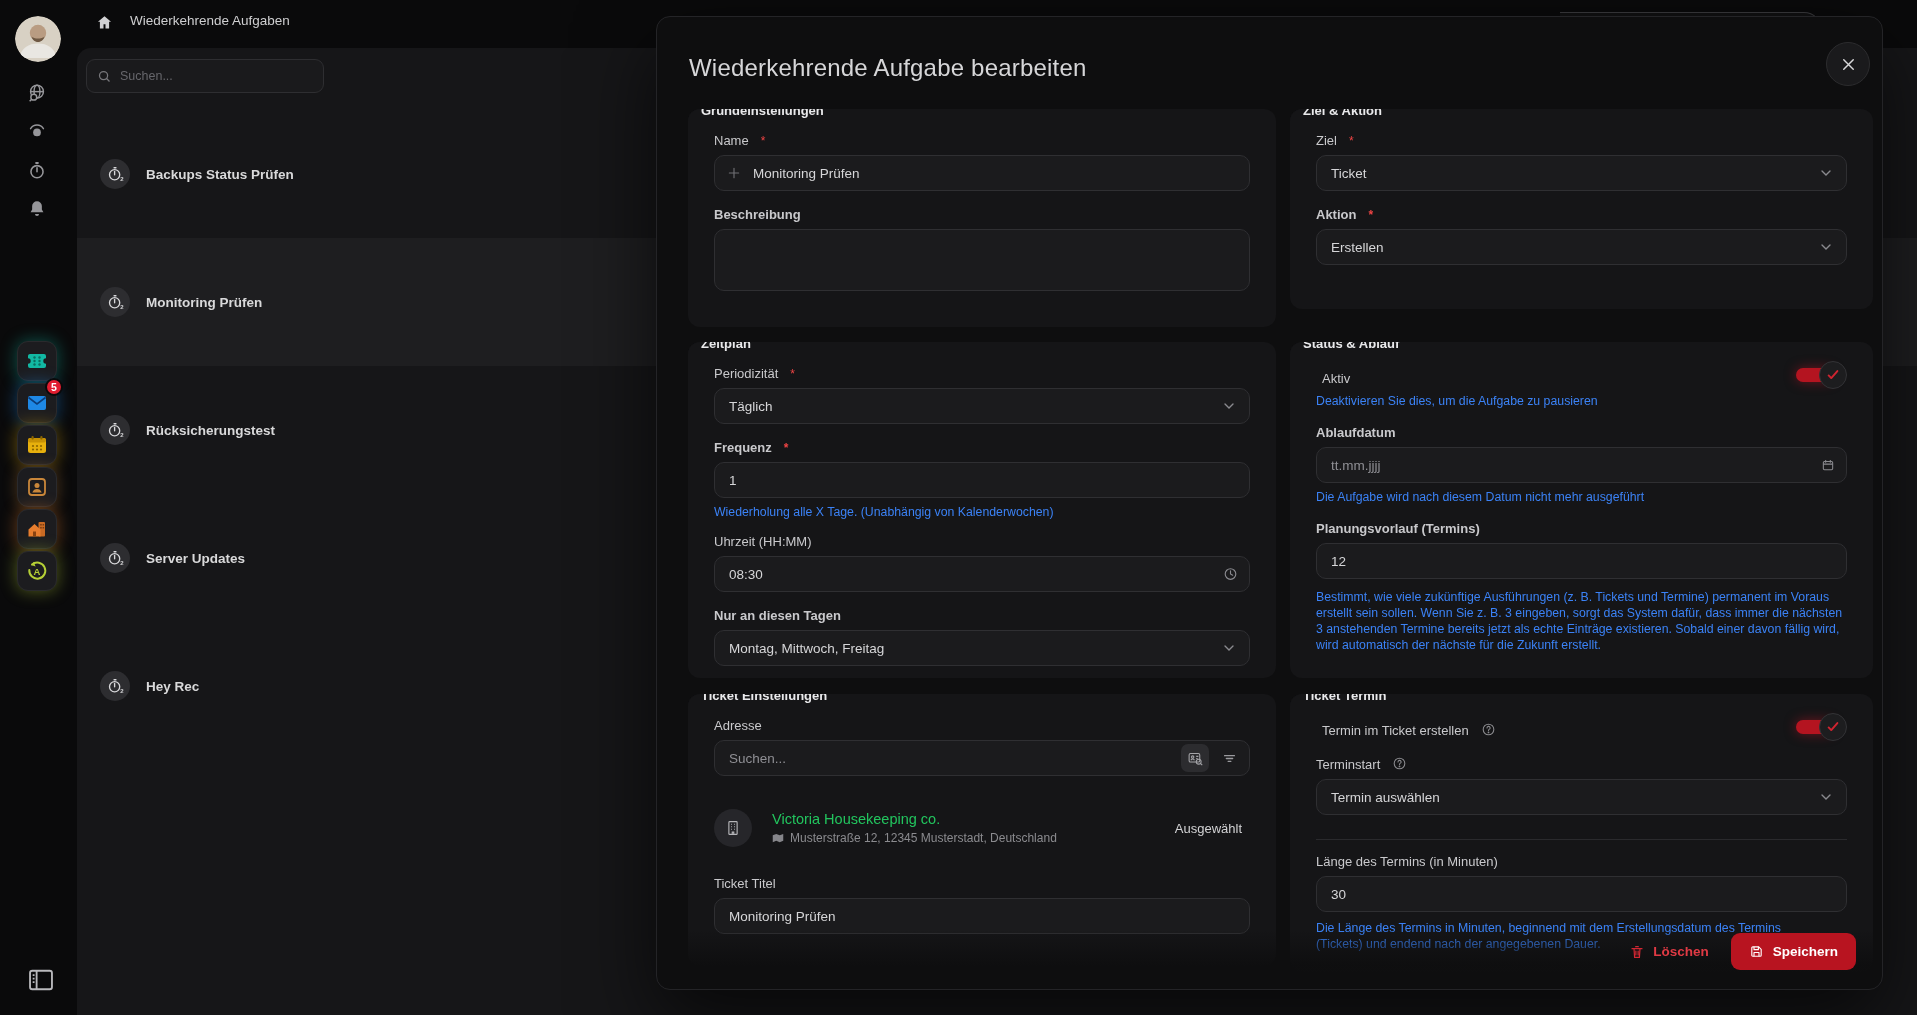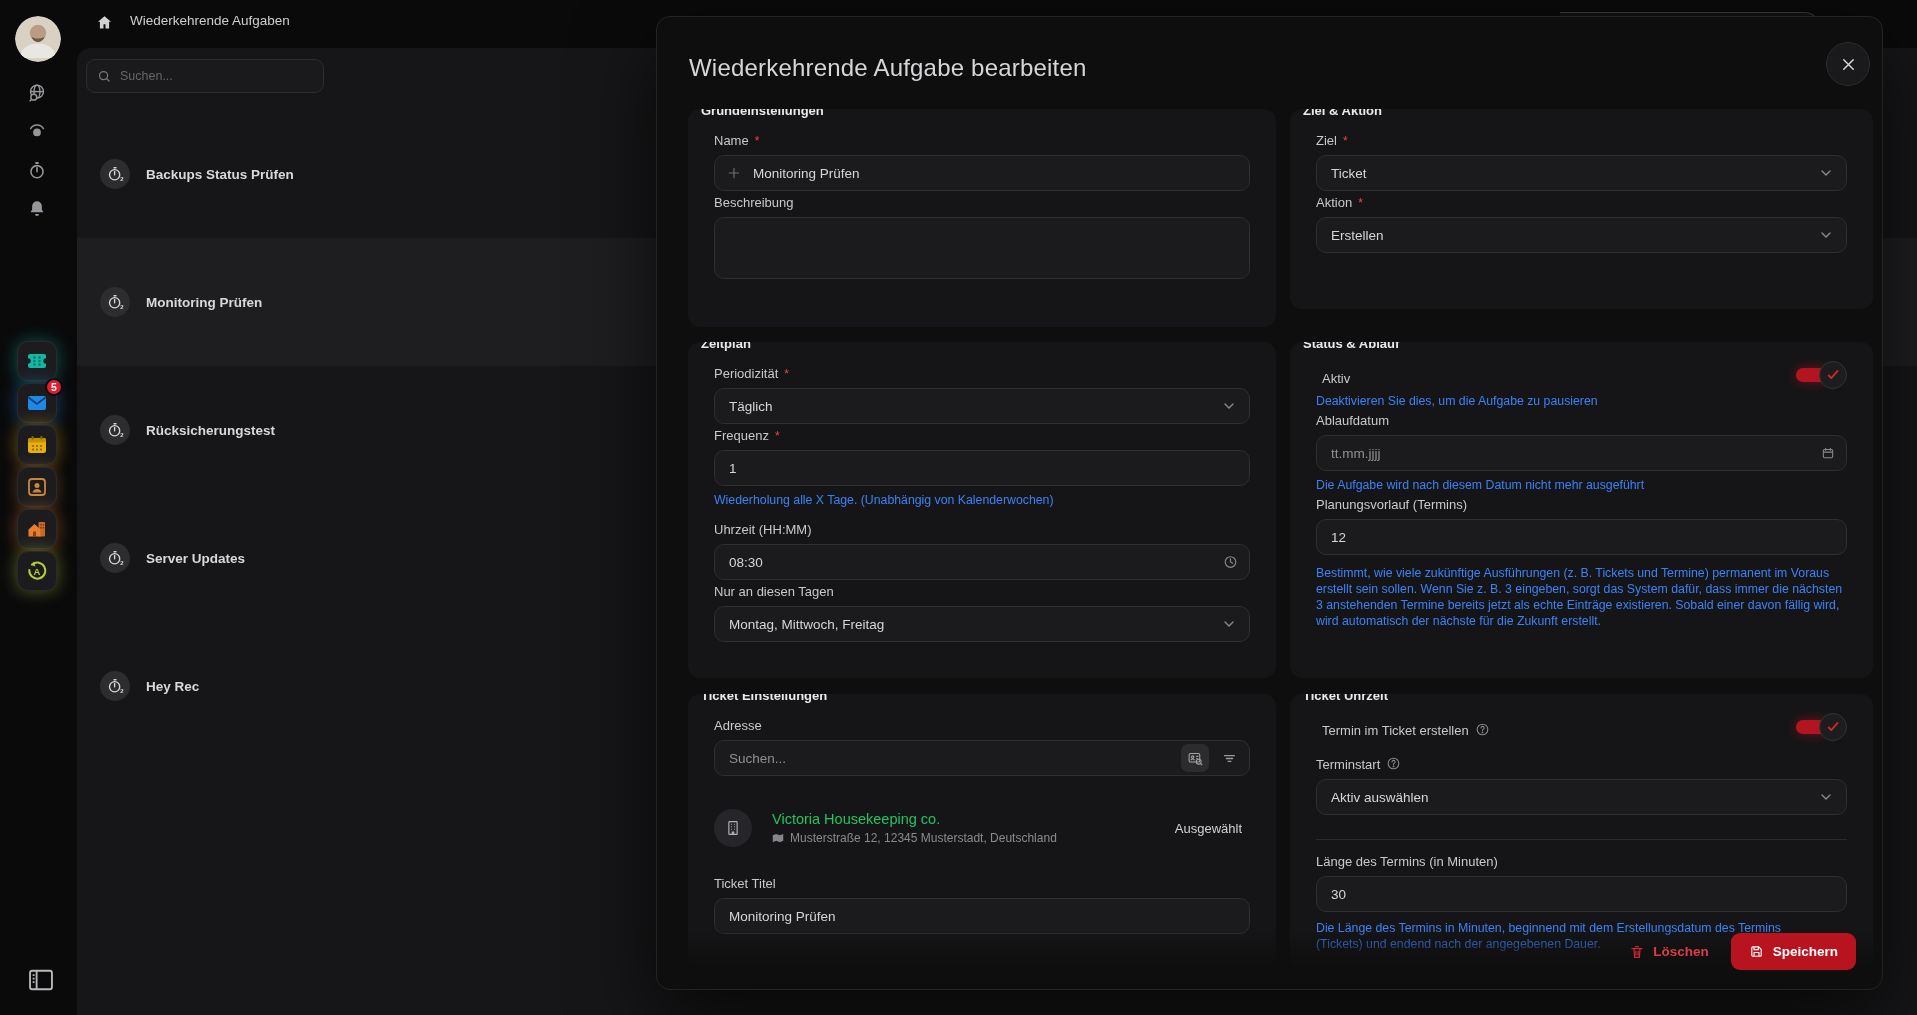--- a/index.html
+++ b/index.html
@@ -56,21 +56,21 @@
   .section{ background:#151517; border-radius:12px; padding:24px 26px 14px; overflow:hidden; }
   .legend{ position:absolute; top:-10px; left:0; background:#151517; padding:4px 13px 3px;
            border-radius:8px 8px 0 0; font-size:13px; font-weight:bold; color:#e9e9eb; white-space:nowrap; }
   .s1{ left:31px;  top:92px;  width:588px; height:218px; }
   .s2{ left:633px; top:92px;  width:583px; height:200px; }
   .s3{ left:31px;  top:325px; width:588px; height:336px; }
   .s4{ left:633px; top:325px; width:583px; height:336px; }
   .s5{ left:31px;  top:677px; width:588px; height:272px; }
   .s6{ left:633px; top:677px; width:583px; height:278px; }
 
-  .flabel{ font-size:13px; color:#c9c9cc; margin-bottom:7px; display:flex; align-items:center; gap:6px; }
+  .flabel{ font-size:13px; color:#c9c9cc; margin-bottom:7px; display:flex; align-items:center; gap:12px; }
   .star{ color:#ef4444; font-size:12px; }
   .inp, .sel-box, .tarea{ width:100%; background:#1b1b1d; border:1px solid #2f2f32; border-radius:10px;
         color:#d6d6d8; font-size:13.5px; font-family:"Liberation Sans",sans-serif; }
   .inp{ height:36px; padding:0 14px; outline:none; }
   .inp::placeholder{ color:#8f8f94; }
   .inp-wrap{ position:relative; }
   .inp-wrap .r-ic{ position:absolute; right:12px; top:50%; transform:translateY(-50%); color:#8a8a8f; display:flex; }
   .inp-wrap .l-ic{ position:absolute; left:12px; top:50%; transform:translateY(-50%); color:#707074; display:flex; }
   .inp.has-lic{ padding-left:38px; }
   .tarea{ height:62px; resize:none; padding:9px 14px; outline:none; }
@@ -103,21 +103,21 @@
   .footer-fade{ left:1px; right:1px; bottom:1px; height:58px; z-index:6; pointer-events:none;
                 border-radius:0 0 13px 13px;
                 background:linear-gradient(to bottom, rgba(14,14,15,0), rgba(14,14,15,.95) 60%); }
   .m-footer{ right:26px; bottom:19px; display:flex; align-items:center; gap:22px; z-index:7; }
   .btn-del{ display:flex; align-items:center; gap:8px; background:none; border:none; cursor:pointer;
             color:#e03a44; font-size:13.5px; font-weight:bold; font-family:"Liberation Sans",sans-serif; }
   .btn-save{ display:flex; align-items:center; gap:9px; background:#b81420; border:none; cursor:pointer;
              color:#fff; font-size:13.5px; font-weight:bold; height:37px; padding:0 18px; border-radius:9px;
              font-family:"Liberation Sans",sans-serif; }
 
-  .mt16{ margin-top:4px; } .mt14{ margin-top:14px; } .mt10{ margin-top:10px; }
+  .mt16{ margin-top:16px;font-weight:bold; } .mt14{ margin-top:14px; } .mt10{ margin-top:10px; }
   .mt6{ margin-top:6px; } .mt3{ margin-top:3px; } .mt8{ margin-top:8px; }
 </style>
 </head>
 <body>
 
 <div class="app">
 
   <div class="abs avatar">
     <svg width="46" height="46" viewBox="0 0 46 46">
         <circle cx="23" cy="23" r="23" fill="#d8d1c4"></circle>
@@ -489,21 +489,21 @@
         </span>
         <span class="addr-sel">Ausgewählt</span>
       </div>
       <div class="flabel" style="margin-top:26px">
           <span>Ticket Titel</span>
         </div>
       <input class="inp" value="Monitoring Prüfen" style="">
     </div>
 
     <div class="abs section s6">
-      <div class="legend">Ticket Uhrzeit</div>
+      <div class="legend">Ticket Termin</div>
       <div class="between">
         <div class="flabel" style="margin:0 0 0 6px">
           <span>Termin im Ticket erstellen</span>
           <span class="q-ic">
               <svg width="15" height="15" viewBox="0 0 24 24" fill="none" stroke="currentColor" stroke-width="1.7">
                 <circle cx="12" cy="12" r="8.5"></circle>
                 <path d="M9.6 9.5a2.5 2.5 0 1 1 3.4 2.3c-.8.3-1 .9-1 1.7" stroke-linecap="round"></path>
                 <circle cx="12" cy="16.6" r=".6" fill="currentColor"></circle>
               </svg>
             </span>
@@ -521,21 +521,21 @@
         <span>Terminstart</span>
         <span class="q-ic">
             <svg width="15" height="15" viewBox="0 0 24 24" fill="none" stroke="currentColor" stroke-width="1.7">
               <circle cx="12" cy="12" r="8.5"></circle>
               <path d="M9.6 9.5a2.5 2.5 0 1 1 3.4 2.3c-.8.3-1 .9-1 1.7" stroke-linecap="round"></path>
               <circle cx="12" cy="16.6" r=".6" fill="currentColor"></circle>
             </svg>
           </span>
       </div>
       <div class="sel-box">
-        <span>Aktiv auswählen</span>
+        <span>Termin auswählen</span>
         <span style="display:flex">
             <svg width="16" height="16" viewBox="0 0 24 24" fill="none" stroke="#8a8a8f" stroke-width="2" stroke-linecap="round">
               <path d="M6 9l6 6 6-6"></path>
             </svg>
           </span>
       </div>
       <div class="divider"></div>
       <div class="flabel">
           <span>Länge des Termins (in Minuten)</span>
         </div>

